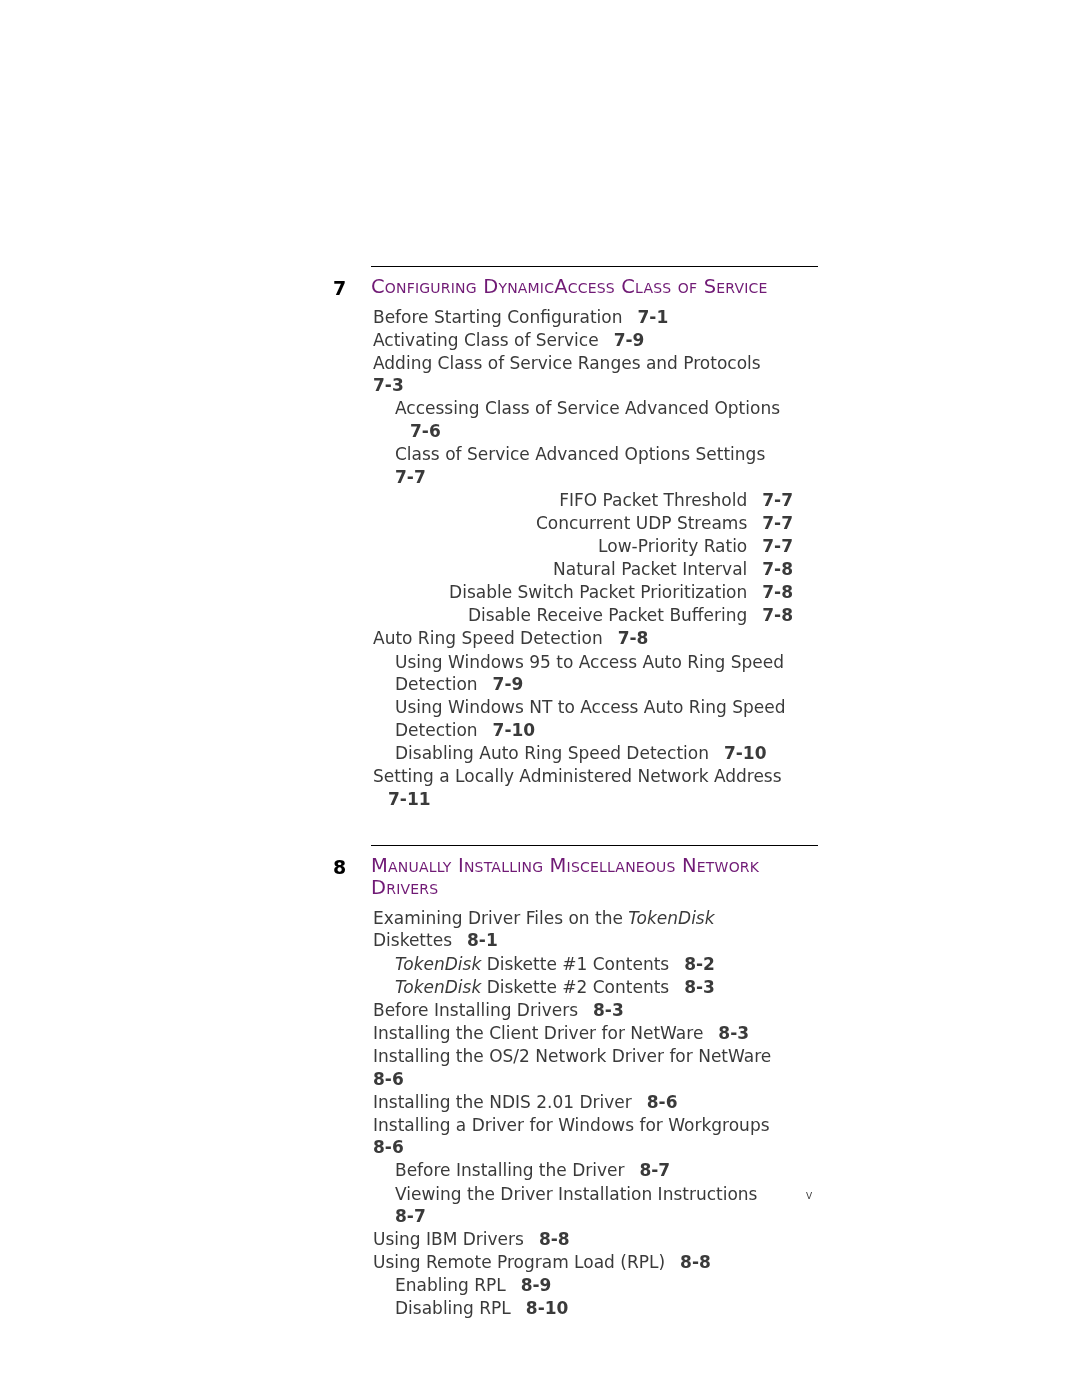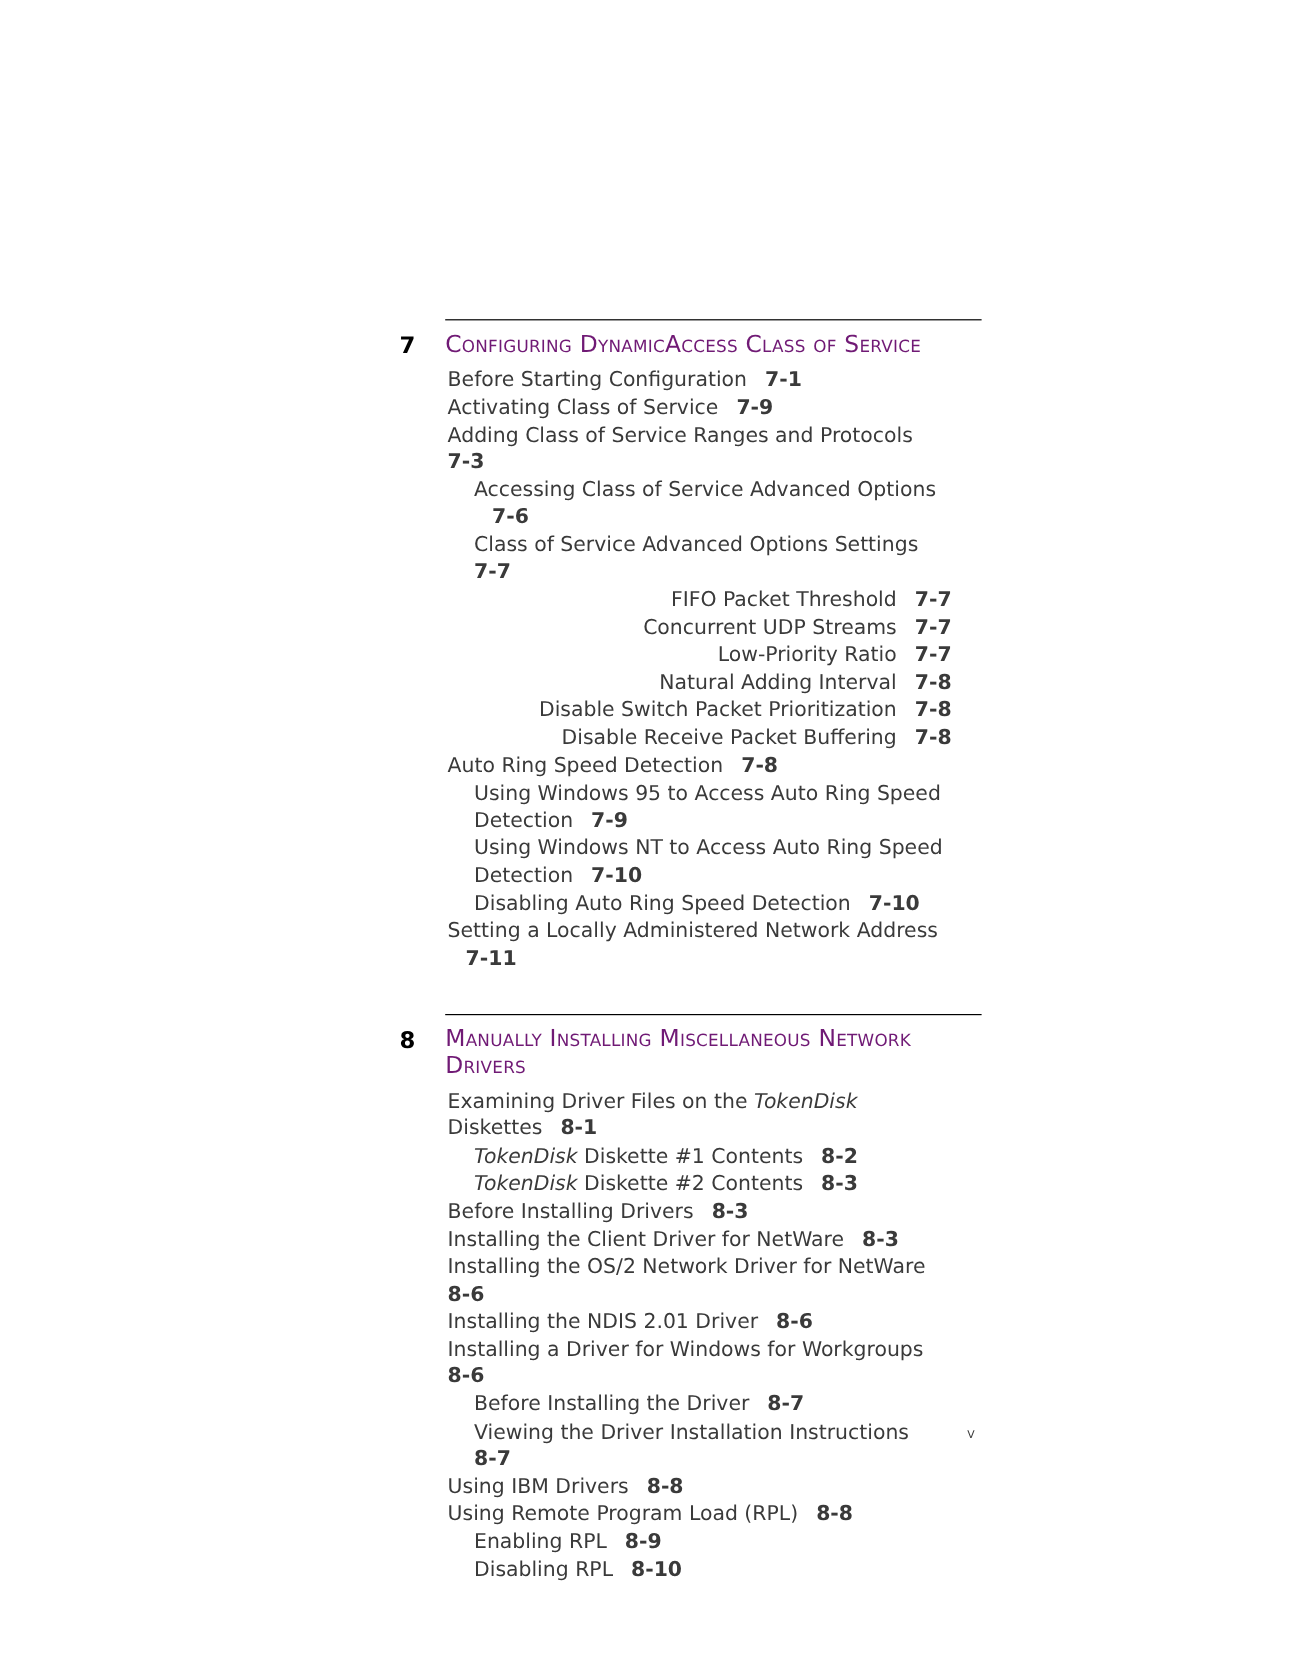--- a/index.html
+++ b/index.html
@@ -132,21 +132,21 @@
         </div>
         <div class="entries">
           <div class="entry lvl1"><span class="title-text">Before Starting Configuration</span><span class="gap"></span><span class="page-num">7-1</span></div>
           <div class="entry lvl1"><span class="title-text">Activating Class of Service</span><span class="gap"></span><span class="page-num">7-9</span></div>
           <div class="entry lvl1"><span class="title-text">Adding Class of Service Ranges and Protocols</span><span class="gap"></span><span class="page-num">7-3</span></div>
           <div class="entry lvl2"><span class="title-text">Accessing Class of Service Advanced Options</span><span class="gap"></span><span class="page-num">7-6</span></div>
           <div class="entry lvl2"><span class="title-text">Class of Service Advanced Options Settings</span><span class="gap"></span><span class="page-num">7-7</span></div>
           <div class="entry lvl3"><span class="title-text">FIFO Packet Threshold</span><span class="gap"></span><span class="page-num">7-7</span></div>
           <div class="entry lvl3"><span class="title-text">Concurrent UDP Streams</span><span class="gap"></span><span class="page-num">7-7</span></div>
           <div class="entry lvl3"><span class="title-text">Low-Priority Ratio</span><span class="gap"></span><span class="page-num">7-7</span></div>
-          <div class="entry lvl3"><span class="title-text">Natural Adding Interval</span><span class="gap"></span><span class="page-num">7-8</span></div>
+          <div class="entry lvl3"><span class="title-text">Natural Packet Interval</span><span class="gap"></span><span class="page-num">7-8</span></div>
           <div class="entry lvl3"><span class="title-text">Disable Switch Packet Prioritization</span><span class="gap"></span><span class="page-num">7-8</span></div>
           <div class="entry lvl3"><span class="title-text">Disable Receive Packet Buffering</span><span class="gap"></span><span class="page-num">7-8</span></div>
           <div class="entry lvl1"><span class="title-text">Auto Ring Speed Detection</span><span class="gap"></span><span class="page-num">7-8</span></div>
           <div class="entry lvl2"><span class="title-text">Using Windows 95 to Access Auto Ring Speed Detection</span><span class="gap"></span><span class="page-num">7-9</span></div>
           <div class="entry lvl2"><span class="title-text">Using Windows NT to Access Auto Ring Speed Detection</span><span class="gap"></span><span class="page-num">7-10</span></div>
           <div class="entry lvl2"><span class="title-text">Disabling Auto Ring Speed Detection</span><span class="gap"></span><span class="page-num">7-10</span></div>
           <div class="entry lvl1"><span class="title-text">Setting a Locally Administered Network Address</span><span class="gap"></span><span class="page-num">7-11</span></div>
         </div>
       </div>
       <div class="chapter">

